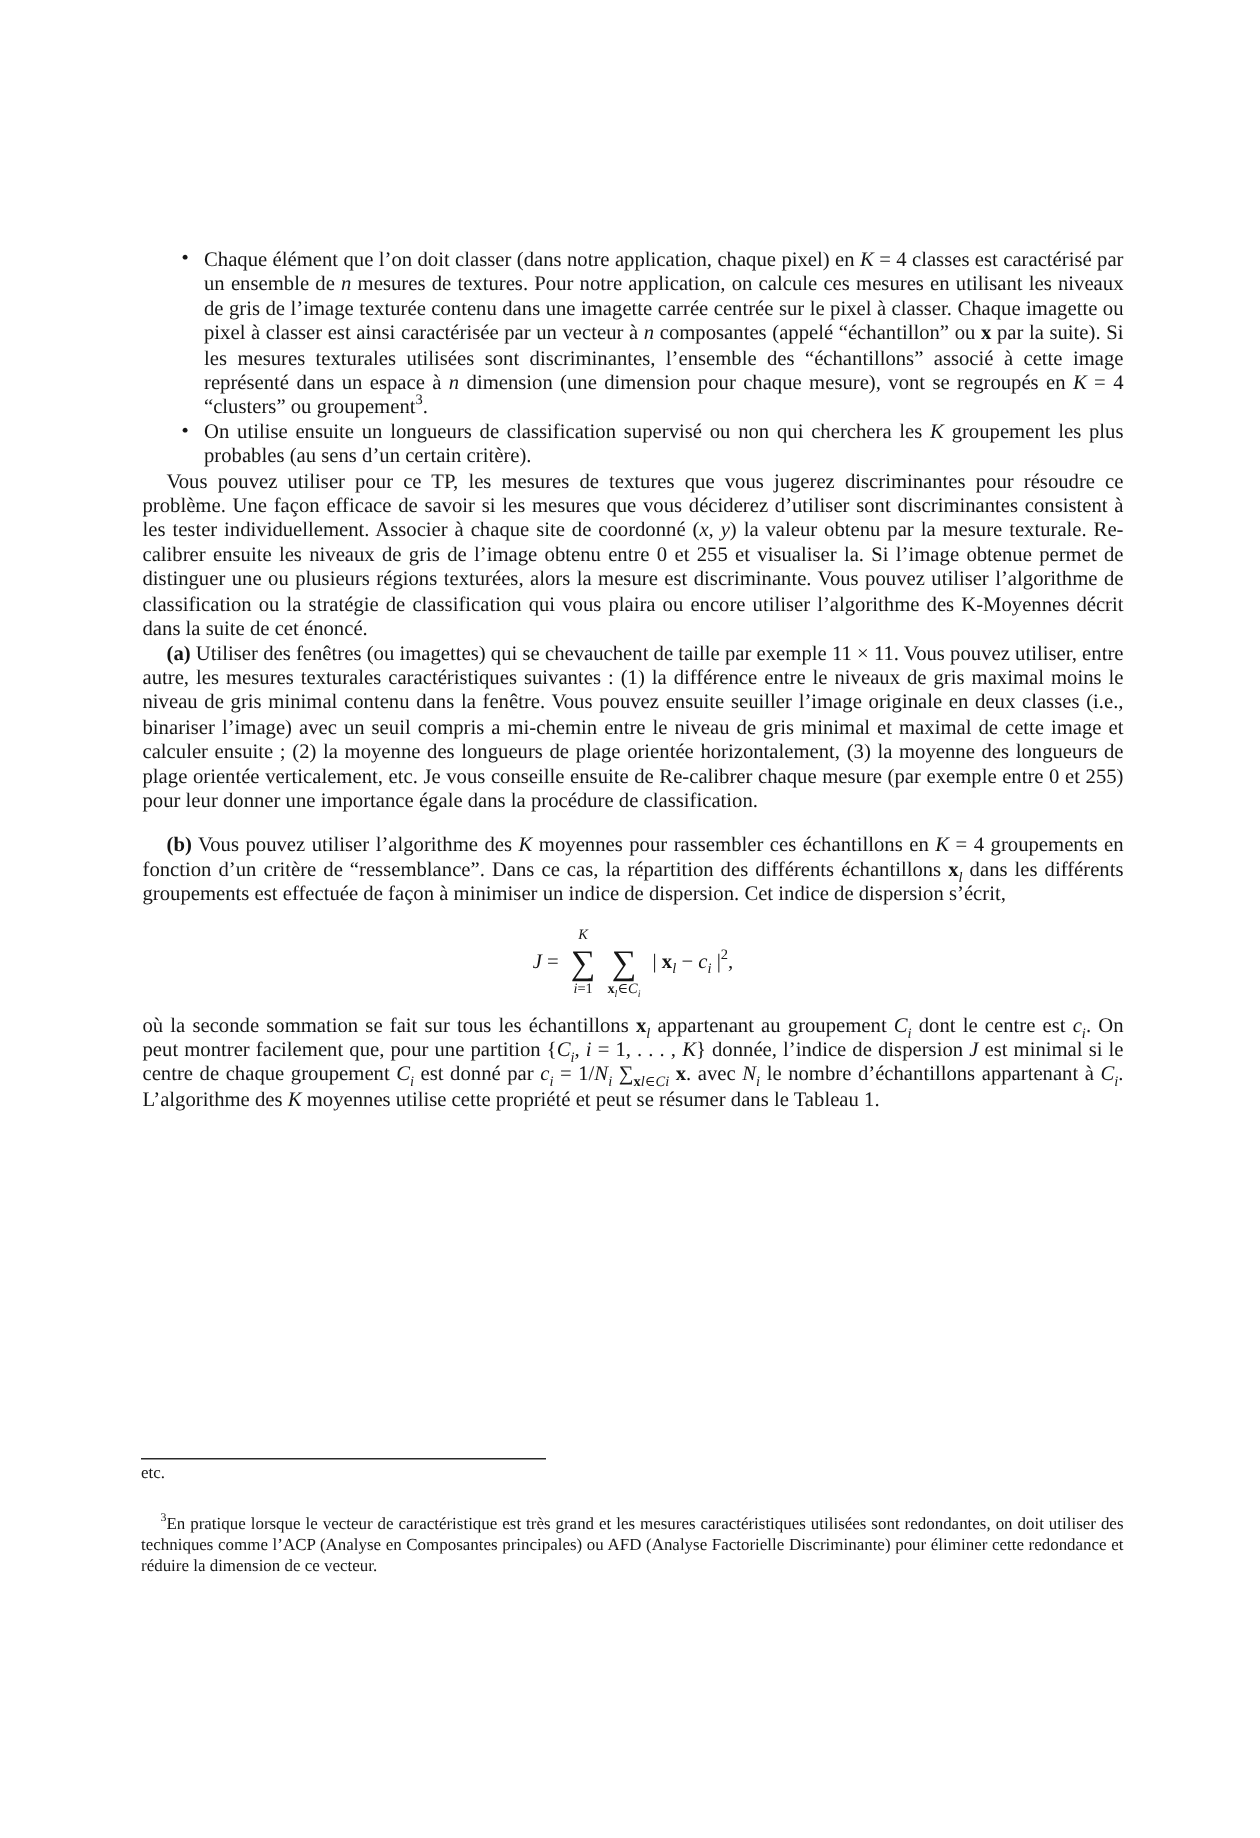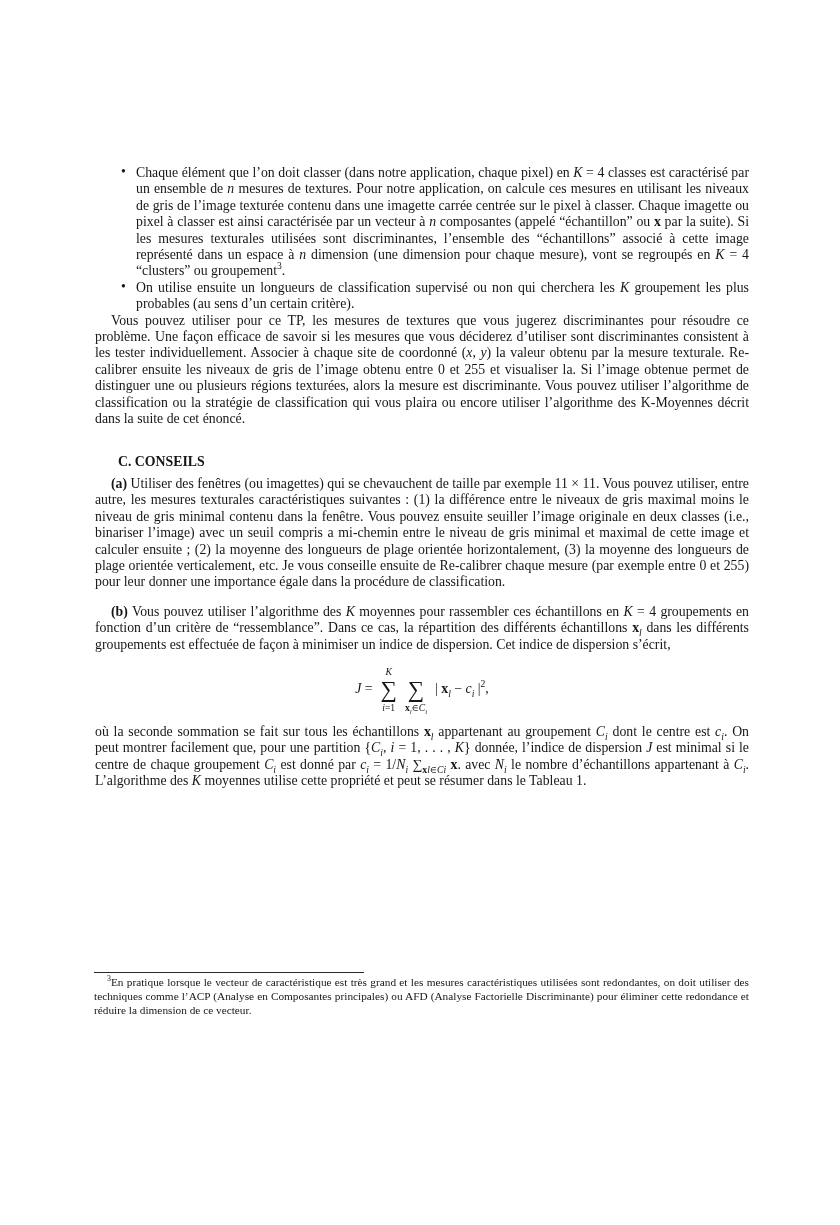--- a/index.html
+++ b/index.html
@@ -28,21 +28,21 @@
   .frow.rhs { margin-left:4px; }
   .bigop { display:inline-flex; flex-direction:column; align-items:center; margin:0 4px; }
   .lim { font-size:9.6px; line-height:11px; min-height:11px; white-space:nowrap; }
   .sigma { font-size:23px; line-height:25px; }
   .footnotes {
     position:absolute; left:94px; top:972px; width:655px;
     font-size:11.3px; line-height:13.9px;
   }
   .fn-rule { width:270px; border-top:1px solid #2a2a2a; height:0; margin:0 0 3px 0; }
   .fn-line { margin:0; }
-  .fn-just { text-align:justify; text-indent:13px; }
+  .fn-just { text-align:justify; text-indent:13px;margin-top:20px; }
   
   .st-i { font-style:italic; }
   .st-b { font-weight:bold; }
   .st-sup { vertical-align:super; font-size:0.7em; line-height:0; }
   .st-sub { vertical-align:sub; font-size:0.7em; line-height:0; }
 </style>
 </head>
 <body>
 
 <div class="page">
@@ -54,21 +54,20 @@
         <span><span>Chaque élément que l’on doit classer (dans notre application, chaque pixel) en </span><span class="st-i">K</span><span> = 4 classes est caractérisé par un ensemble de </span><span class="st-i">n</span><span> mesures de textures. Pour notre application, on calcule ces mesures en utilisant les niveaux de gris de l’image texturée contenu dans une imagette carrée centrée sur le pixel à classer. Chaque imagette ou pixel à classer est ainsi caractérisée par un vecteur à </span><span class="st-i">n</span><span> composantes (appelé “échantillon” ou </span><span class="st-b">x</span><span> par la suite). Si les mesures texturales utilisées sont discriminantes, l’ensemble des “échantillons” associé à cette image représenté dans un espace à </span><span class="st-i">n</span><span> dimension (une dimension pour chaque mesure), vont se regroupés en </span><span class="st-i">K</span><span> = 4 “clusters” ou groupement</span><span class="st-sup">3</span><span>.</span></span>
       </li>
       <li class="bullet-item">
         <span class="bullet-glyph">•</span>
         <span><span>On utilise ensuite un longueurs de classification supervisé ou non qui cherchera les </span><span class="st-i">K</span><span> groupement les plus probables (au sens d’un certain critère).</span></span>
       </li>
     </ul>
 
     <p class="para indent"><span>Vous pouvez utiliser pour ce TP, les mesures de textures que vous jugerez discriminantes pour résoudre ce problème. Une façon efficace de savoir si les mesures que vous déciderez d’utiliser sont discriminantes consistent à les tester individuellement. Associer à chaque site de coordonné (</span><span class="st-i">x</span><span>, </span><span class="st-i">y</span><span>) la valeur obtenu par la mesure texturale. Re-calibrer ensuite les niveaux de gris de l’image obtenu entre 0 et 255 et visualiser la. Si l’image obtenue permet de distinguer une ou plusieurs régions texturées, alors la mesure est discriminante. Vous pouvez utiliser l’algorithme de classification ou la stratégie de classification qui vous plaira ou encore utiliser l’algorithme des K-Moyennes décrit dans la suite de cet énoncé.</span></p>
 
-    <p class="heading">C. CONSEILS</p>
 
     <p class="para indent"><span class="st-b">(a)</span><span> Utiliser des fenêtres (ou imagettes) qui se chevauchent de taille par exemple 11 × 11. Vous pouvez utiliser, entre autre, les mesures texturales caractéristiques suivantes : (1) la différence entre le niveaux de gris maximal moins le niveau de gris minimal contenu dans la fenêtre. Vous pouvez ensuite seuiller l’image originale en deux classes (i.e., binariser l’image) avec un seuil compris a mi-chemin entre le niveau de gris minimal et maximal de cette image et calculer ensuite ; (2) la moyenne des longueurs de plage orientée horizontalement, (3) la moyenne des longueurs de plage orientée verticalement, etc. Je vous conseille ensuite de Re-calibrer chaque mesure (par exemple entre 0 et 255) pour leur donner une importance égale dans la procédure de classification.</span></p>
 
     <p class="para indent pb"><span class="st-b">(b)</span><span> Vous pouvez utiliser l’algorithme des </span><span class="st-i">K</span><span> moyennes pour rassembler ces échantillons en </span><span class="st-i">K</span><span> = 4 groupements en fonction d’un critère de “ressemblance”. Dans ce cas, la répartition des différents échantillons </span><span class="st-b">x</span><span class="st-sub st-i">l</span><span> dans les différents groupements est effectuée de façon à minimiser un indice de dispersion. Cet indice de dispersion s’écrit,</span></p>
 
     <div class="formula">
       <span class="frow lhs"><span class="st-i">J</span><span> =</span></span>
       <span class="bigop">
         <span class="lim"><span class="st-i">K</span></span>
         <span class="sigma">∑</span>
@@ -81,15 +80,16 @@
       </span>
       <span class="frow rhs"><span>| </span><span class="st-b">x</span><span class="st-sub st-i">l</span><span> − </span><span class="st-i">c</span><span class="st-sub st-i">i</span><span> |</span><span class="st-sup">2</span><span>,</span></span>
     </div>
 
     <p class="para"><span>où la seconde sommation se fait sur tous les échantillons </span><span class="st-b">x</span><span class="st-sub st-i">l</span><span> appartenant au groupement </span><span class="st-i">C</span><span class="st-sub st-i">i</span><span> dont le centre est </span><span class="st-i">c</span><span class="st-sub st-i">i</span><span>. On peut montrer facilement que, pour une partition {</span><span class="st-i">C</span><span class="st-sub st-i">i</span><span>, </span><span class="st-i">i</span><span> = 1, . . . , </span><span class="st-i">K</span><span>} donnée, l’indice de dispersion </span><span class="st-i">J</span><span> est minimal si le centre de chaque groupement </span><span class="st-i">C</span><span class="st-sub st-i">i</span><span> est donné par </span><span class="st-i">c</span><span class="st-sub st-i">i</span><span> = 1/</span><span class="st-i">N</span><span class="st-sub st-i">i</span><span> ∑</span><span class="st-sub st-b">x</span><span class="st-sub st-i">l</span><span class="st-sub">∈</span><span class="st-sub st-i">C</span><span class="st-sub st-i">i</span><span> </span><span class="st-b">x</span><span>. avec </span><span class="st-i">N</span><span class="st-sub st-i">i</span><span> le nombre d’échantillons appartenant à </span><span class="st-i">C</span><span class="st-sub st-i">i</span><span>. L’algorithme des </span><span class="st-i">K</span><span> moyennes utilise cette propriété et peut se résumer dans le Tableau 1.</span></p>
 
   </div>
 
   <div class="footnotes">
     <div class="fn-rule"></div>
+    <p class="fn-line">etc.</p>
     <p class="fn-line fn-just"><span class="st-sup">3</span><span>En pratique lorsque le vecteur de caractéristique est très grand et les mesures caractéristiques utilisées sont redondantes, on doit utiliser des techniques comme l’ACP (Analyse en Composantes principales) ou AFD (Analyse Factorielle Discriminante) pour éliminer cette redondance et réduire la dimension de ce vecteur.</span></p>
   </div>
 </div>
 
 </body></html>

